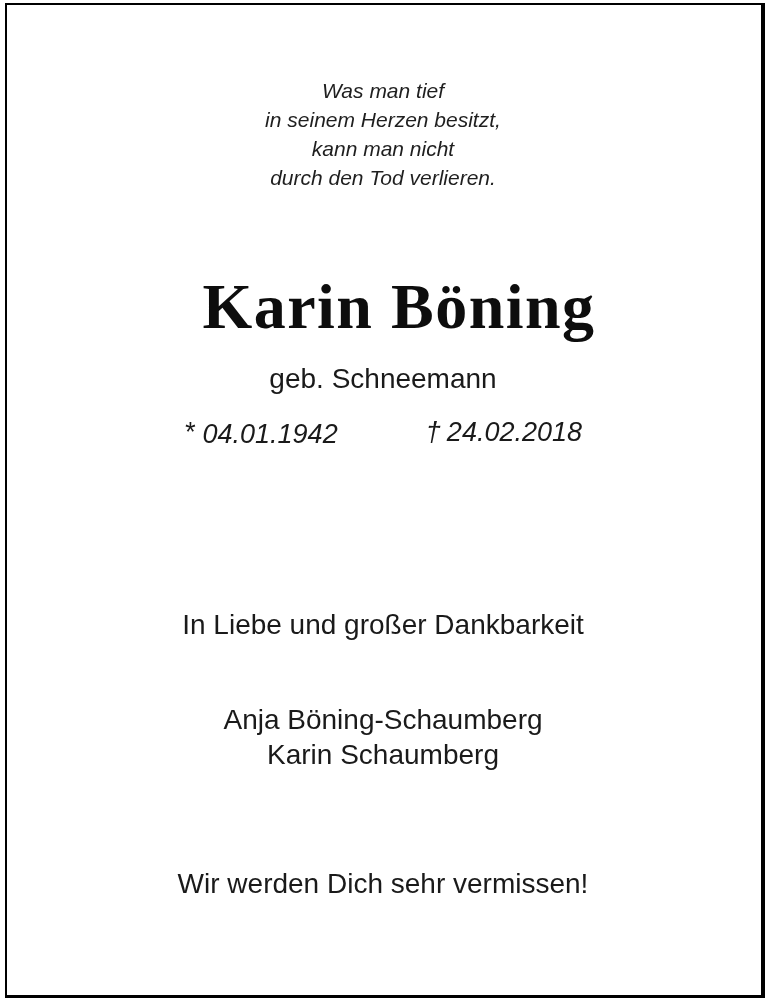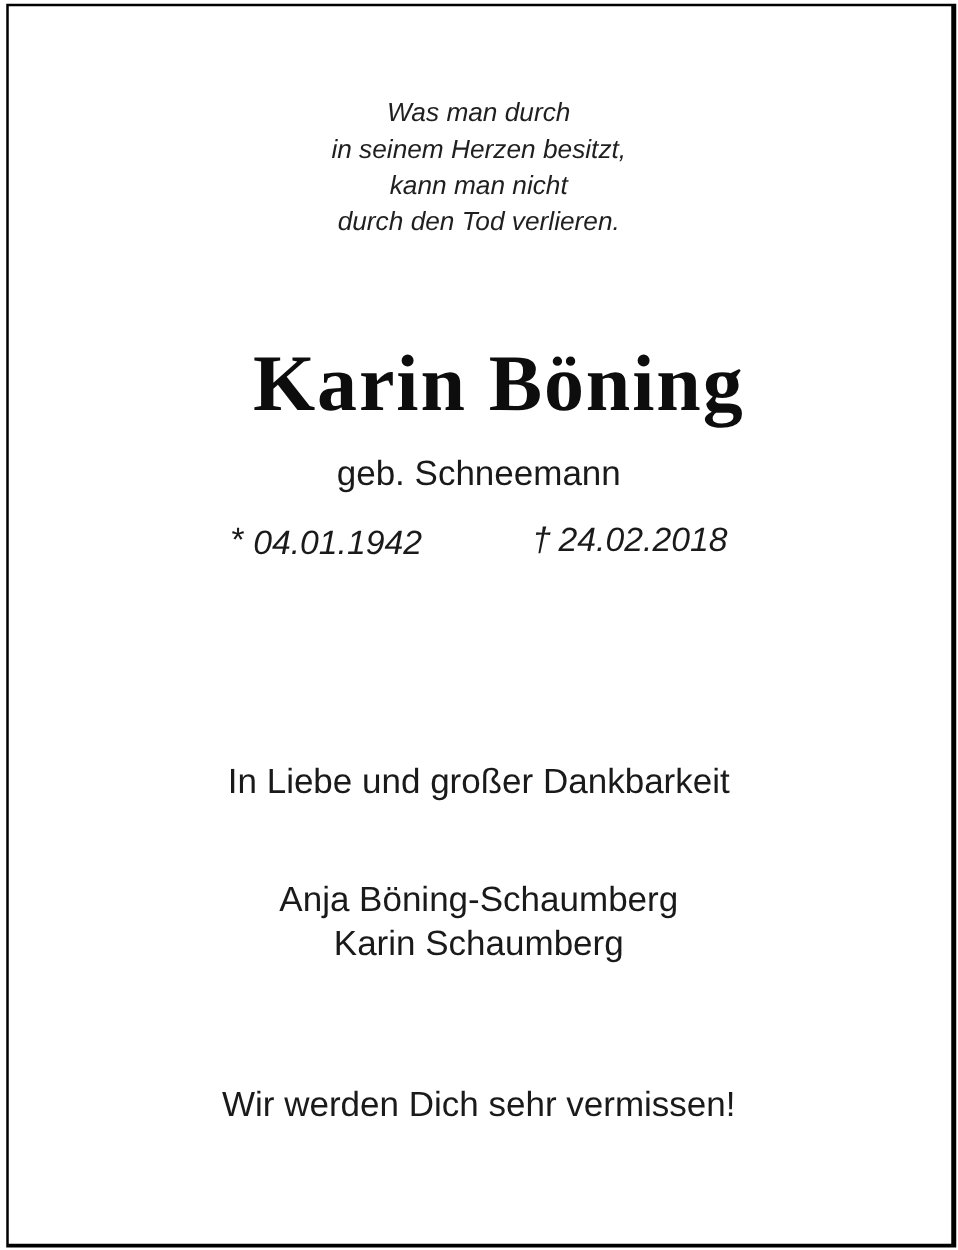--- a/index.html
+++ b/index.html
@@ -95,21 +95,21 @@
     line-height: 1.25;
   }
 </style>
 </head>
 <body>
 
 <div class="page">
   <div class="frame"></div>
 
   <div class="block poem">
-    <div>Was man durch</div>
+    <div>Was man tief</div>
     <div>in seinem Herzen besitzt,</div>
     <div>kann man nicht</div>
     <div>durch den Tod verlieren.</div>
   </div>
 
   <div class="block deceased-name">Karin Böning</div>
 
   <div class="block maiden-name">geb. Schneemann</div>
 
   <div class="dates-row">

